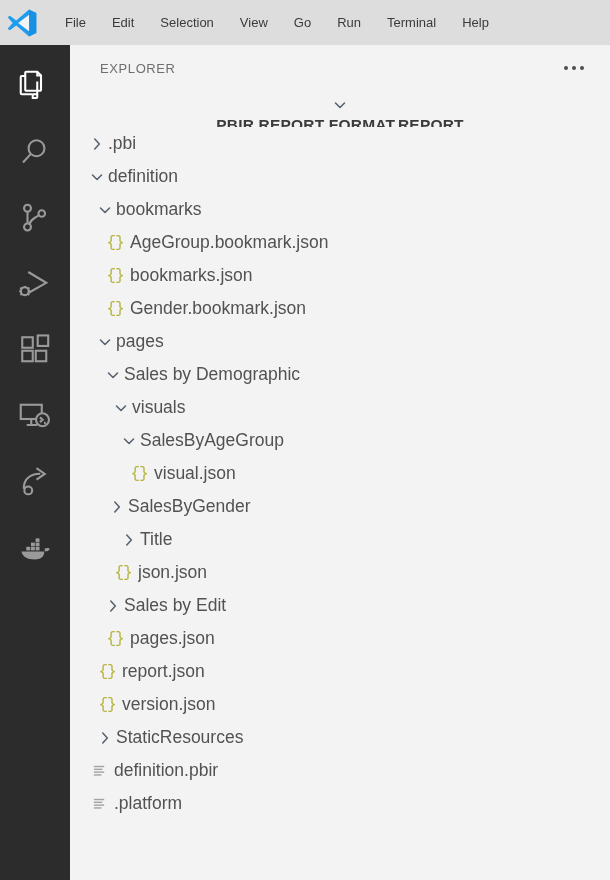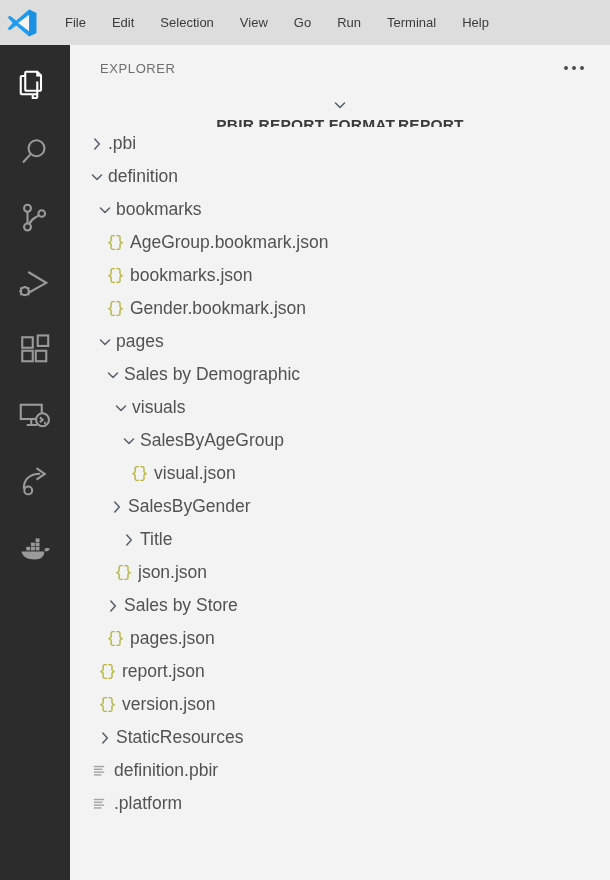--- a/index.html
+++ b/index.html
@@ -332,21 +332,21 @@
               <span class="json-ico">{}</span>
             </span>
             <span class="label">json.json</span>
           </div>
           <div class="row" style="padding-left: 32px;">
             <span class="twisty">
               <svg width="16" height="16" viewBox="0 0 16 16">
                 <path d="M5.8 3 L10.3 8 L5.8 13"></path>
               </svg>
             </span>
-            <span class="label">Sales by Store</span>
+            <span class="label">Sales by Edit</span>
           </div>
           <div class="row" style="padding-left: 32px;">
             <span class="fileicon">
               <span class="json-ico">{}</span>
             </span>
             <span class="label">pages.json</span>
           </div>
           <div class="row" style="padding-left: 24px;">
             <span class="fileicon">
               <span class="json-ico">{}</span>

